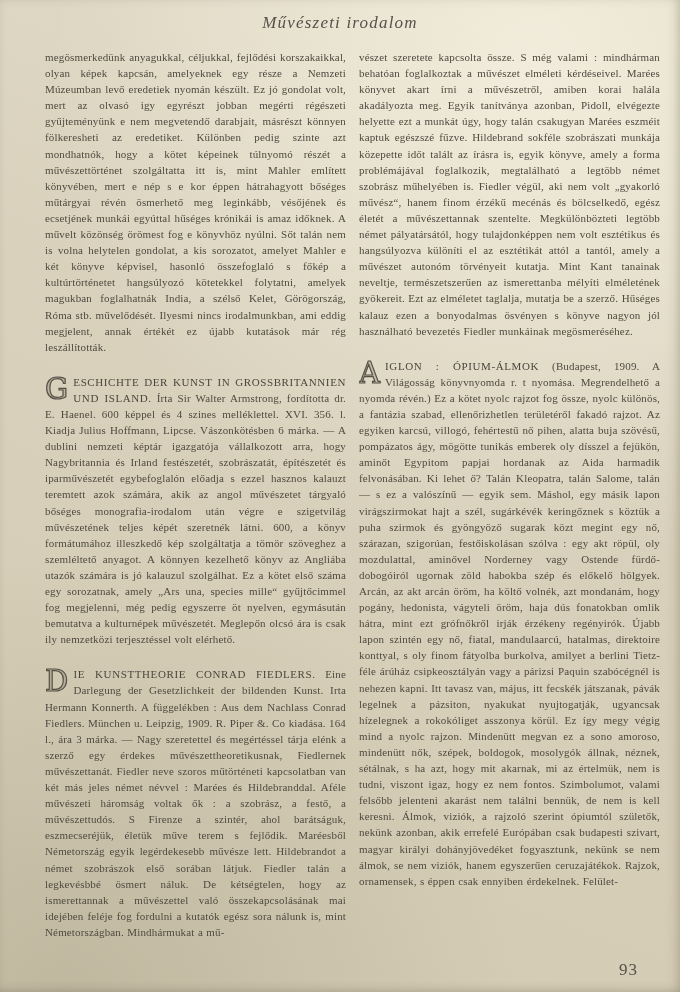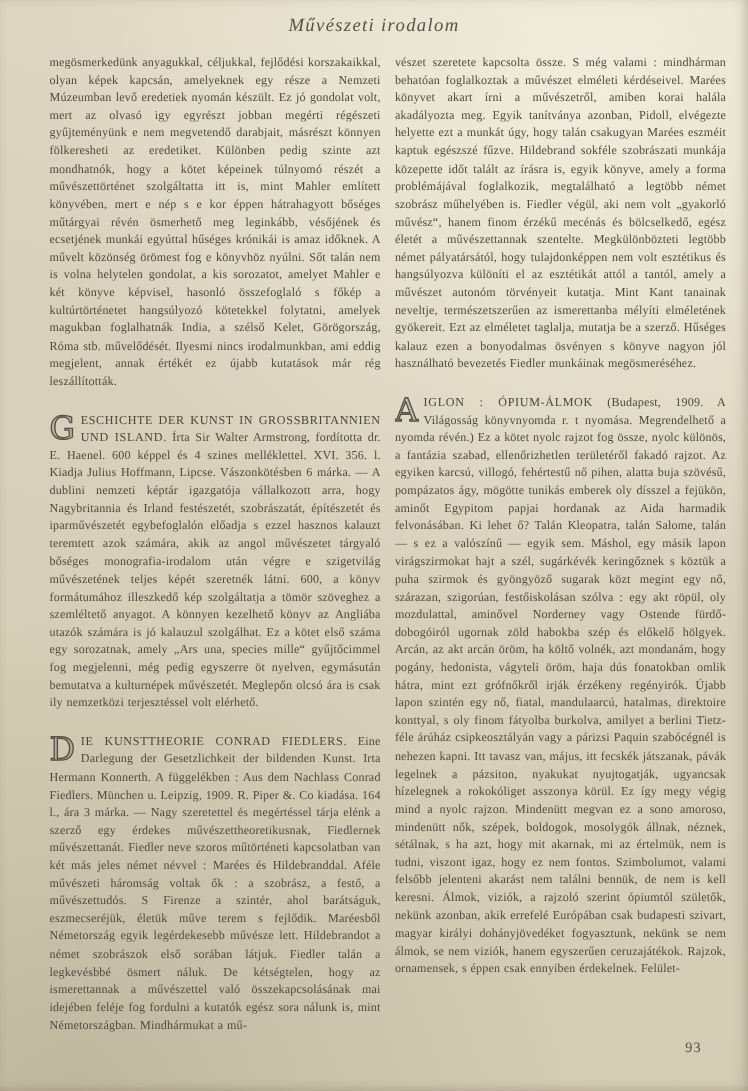--- a/index.html
+++ b/index.html
@@ -58,22 +58,22 @@
     -webkit-text-stroke: 1.2px #555046;
   }
   .caps {
     letter-spacing: 0.6px;
     font-size: 11px;
     color: #4b463c;
   }
   .page-number {
     position: absolute;
     right: 42px;
-    bottom: 32px;
-    font-size: 13px;
+    bottom: 12px;
+    font-size: 17px;
     letter-spacing: 1px;
     color: #55504696;
     color: #55504a;
   }
 </style>
 </head>
 <body>
 
 <div class="page">
 

